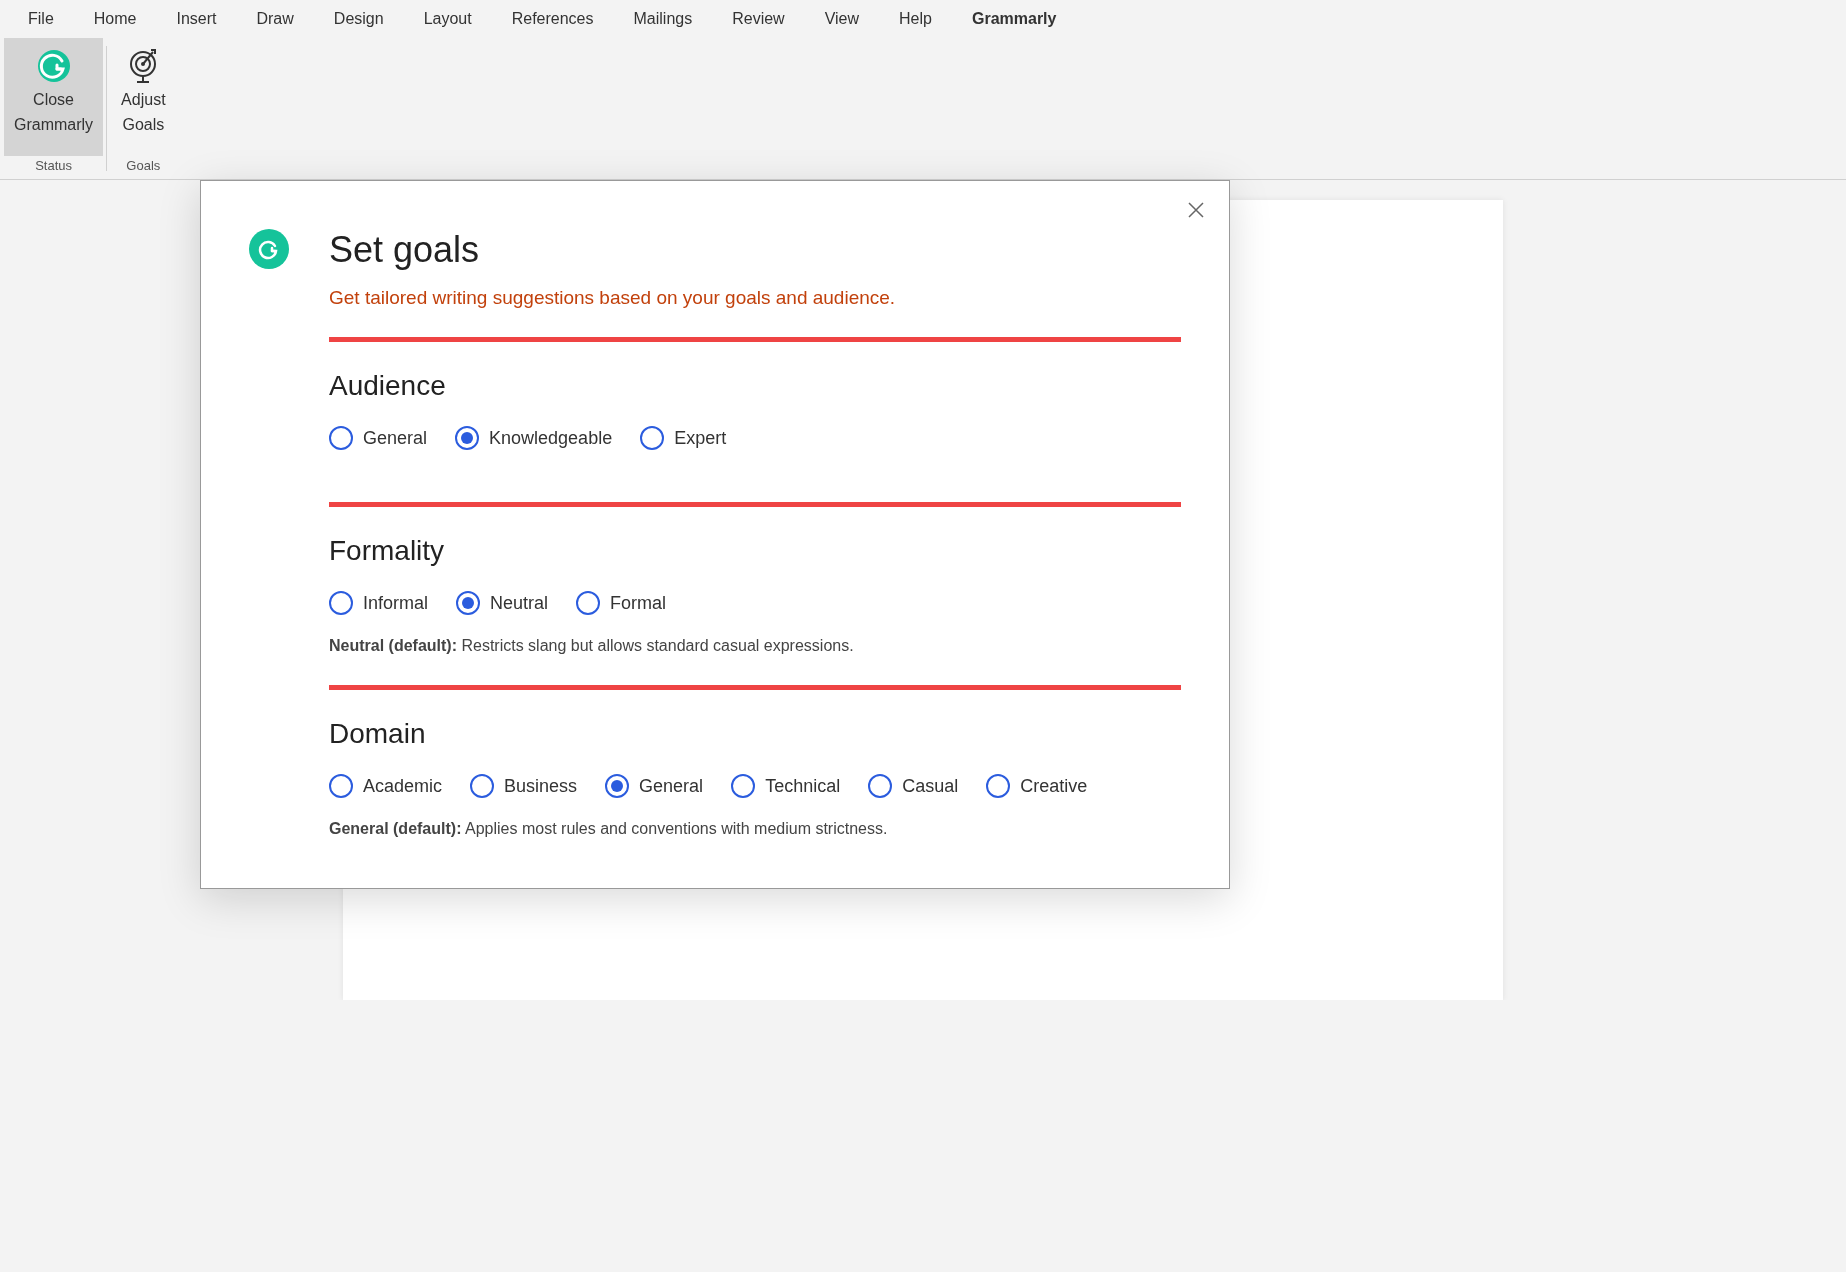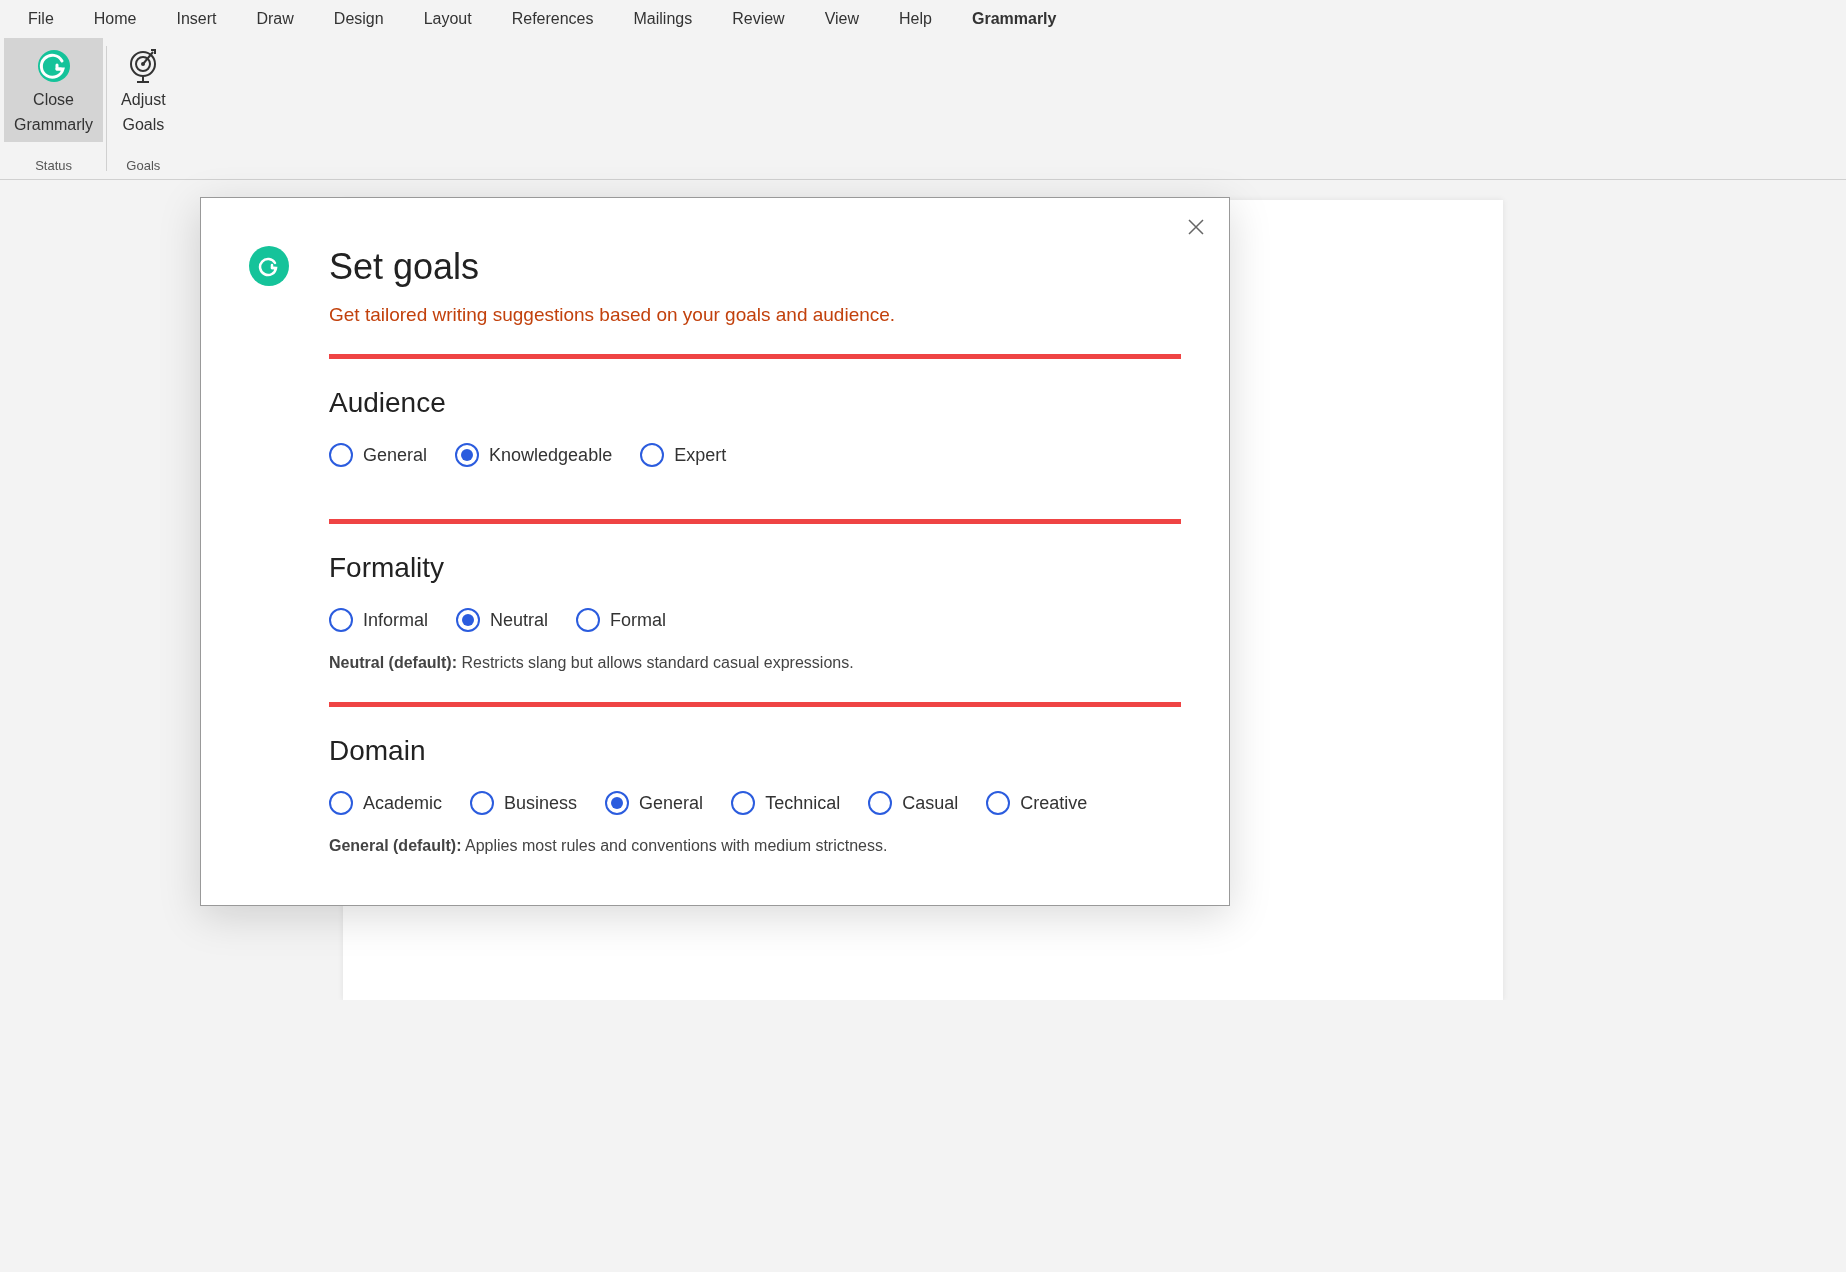--- a/index.html
+++ b/index.html
@@ -75,42 +75,42 @@
     .ribbon-btn-icon {
       width: 40px;
       height: 40px;
       display: flex;
       align-items: center;
       justify-content: center;
     }
     .ribbon-group-label {
       font-size: 13px;
       color: #555;
-      padding: 16px 0 6px 0;
+      padding: 2px 0 6px 0;
       text-align: right;
     }
 
     
     .doc-area {
       position: relative;
       padding-top: 20px;
       display: flex;
       justify-content: center;
     }
     .page {
       width: 1160px;
       min-height: 800px;
       background: #fff;
       box-shadow: 0 0 6px rgba(0,0,0,0.08);
     }
 
     
     .modal {
       position: absolute;
-      top: 17px;
+      top: 0;
       left: 200px;
       width: 1030px;
       background: #fff;
       border: 1px solid #999;
       box-shadow: 0 10px 40px rgba(0,0,0,0.15);
       z-index: 10;
     }
     .modal-close {
       position: absolute;
       top: 16px;

